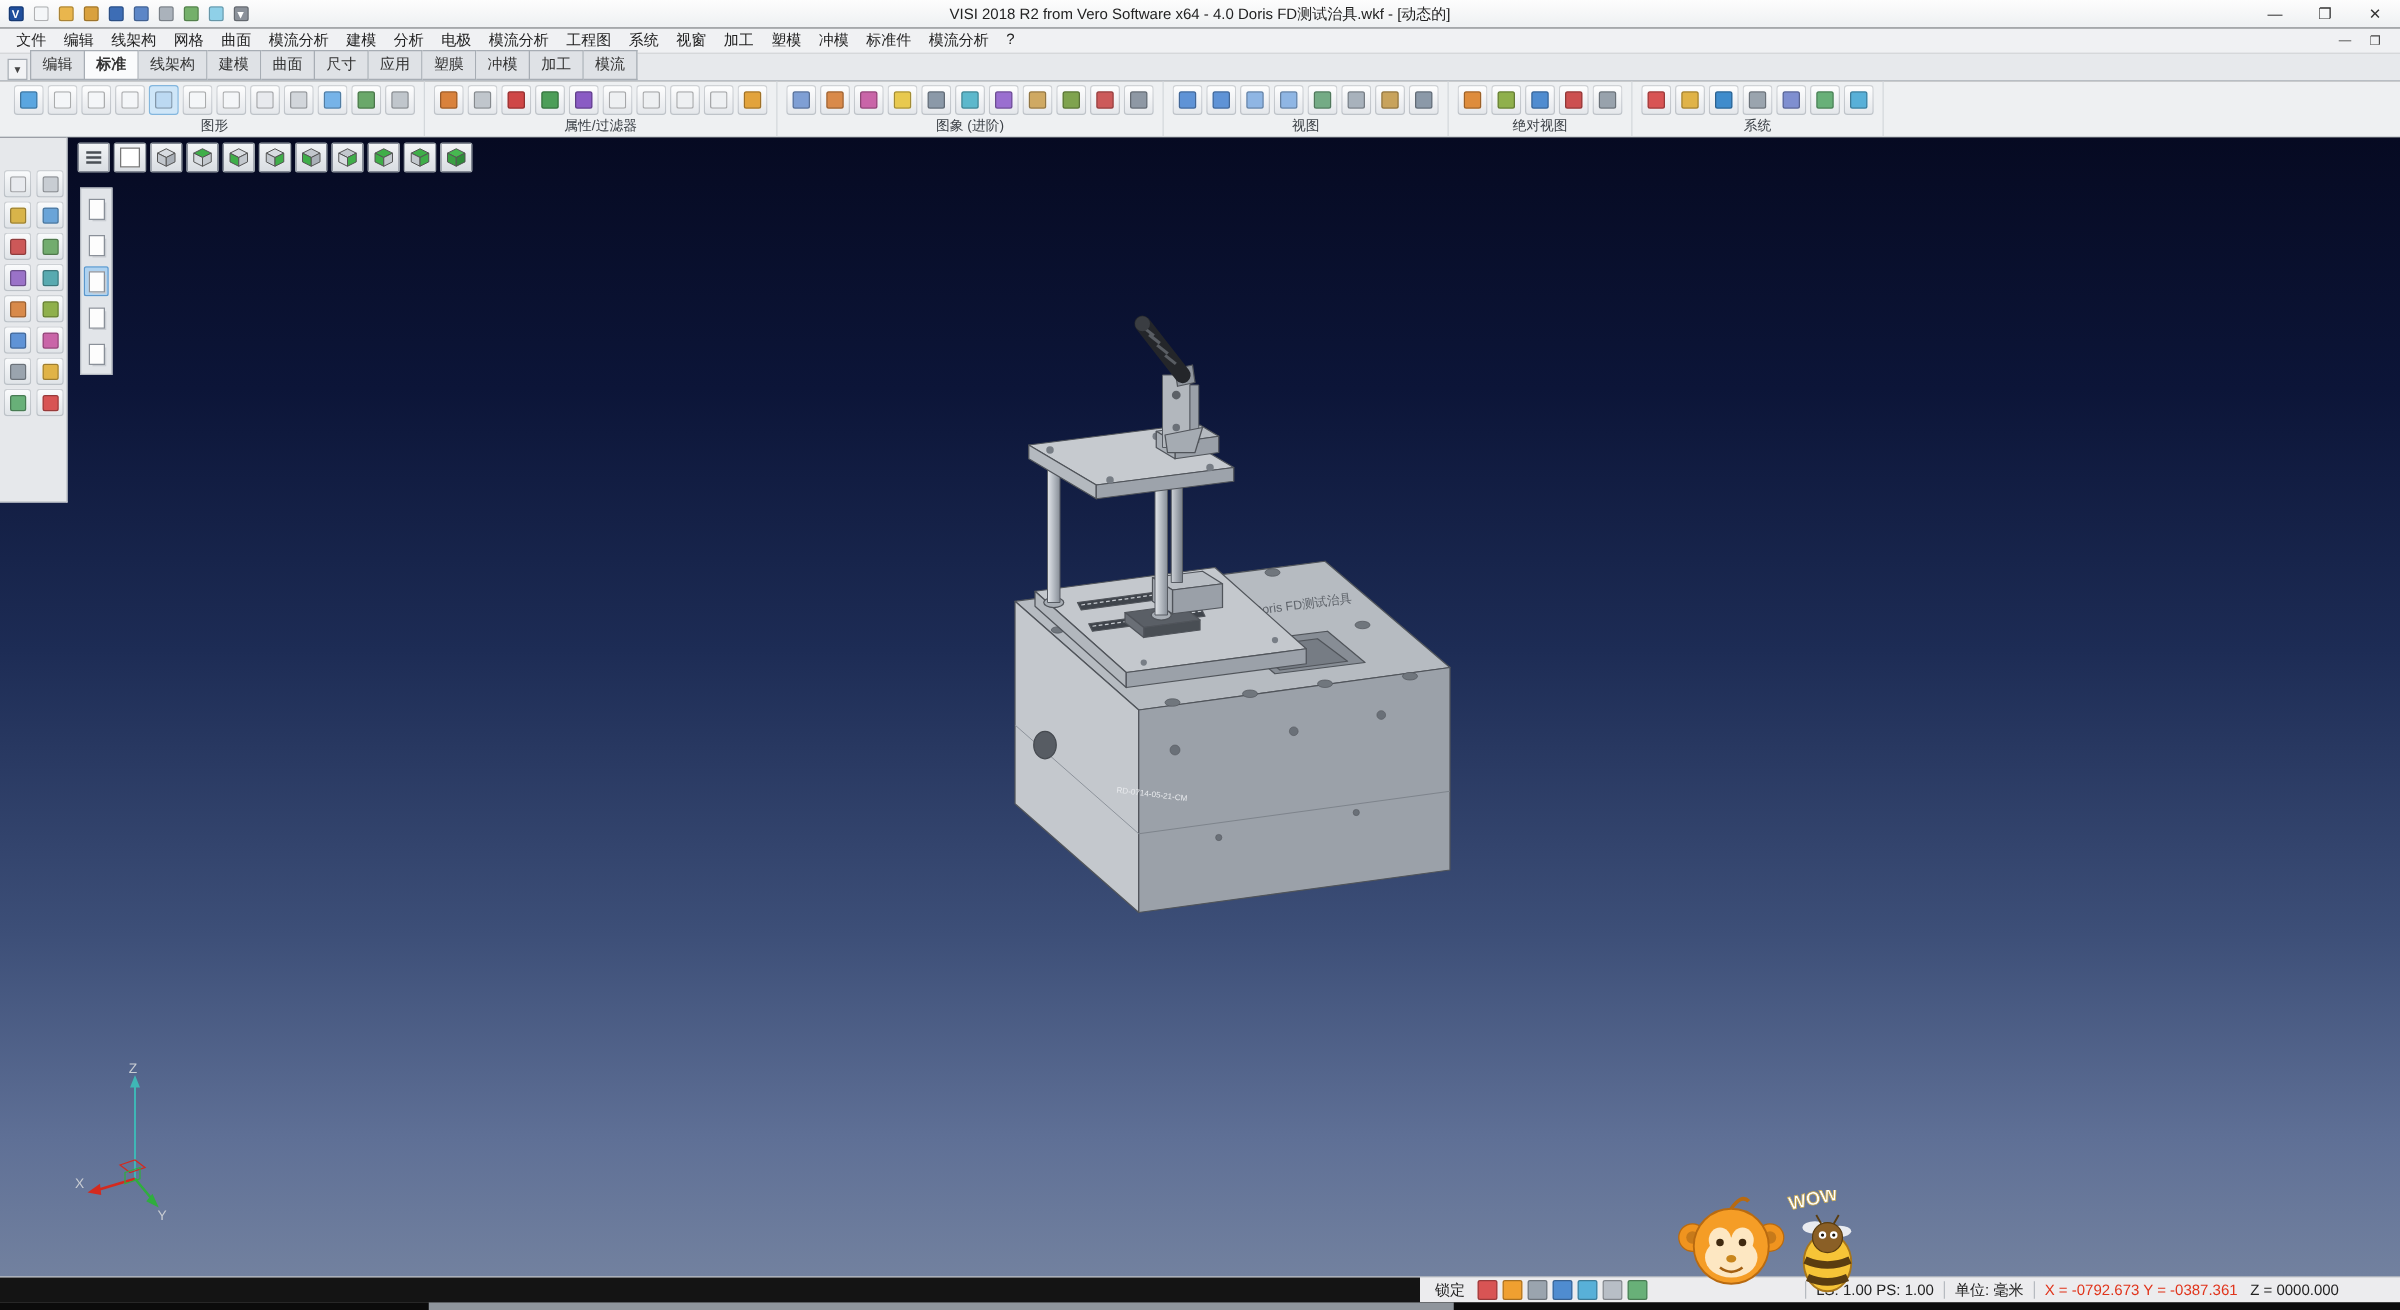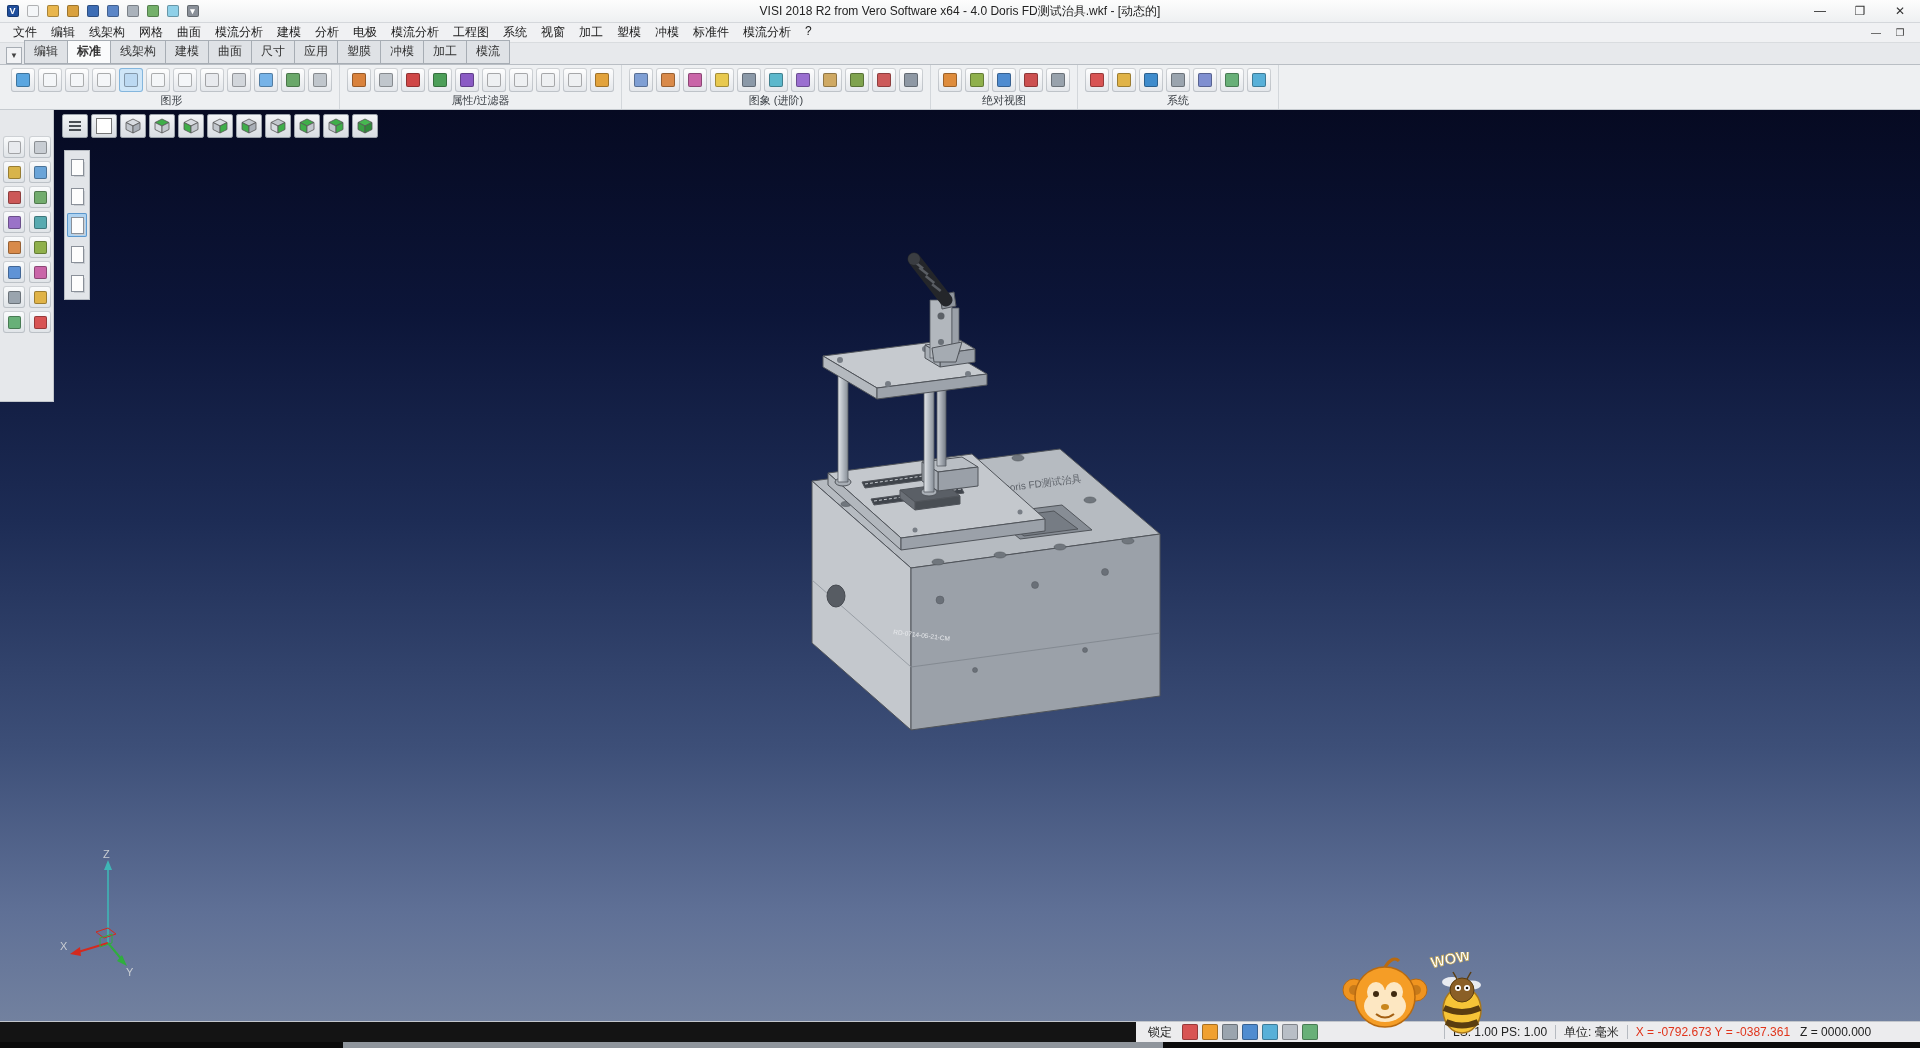--- a/index.html
+++ b/index.html
@@ -282,20 +282,49 @@
             <div class="blk" style="background: rgb(127, 163, 78);"></div>
           </div>
           <div class="ric">
             <div class="blk" style="background: rgb(204, 90, 90);"></div>
           </div>
           <div class="ric">
             <div class="blk" style="background: rgb(142, 152, 164);"></div>
           </div>
         </div>
         <div class="rcap">图象 (进阶)</div>
+      </div>
+      <div class="rgroup">
+        <div class="ricons">
+          <div class="ric">
+            <div class="blk" style="background: rgb(95, 147, 214);"></div>
+          </div>
+          <div class="ric">
+            <div class="blk" style="background: rgb(95, 147, 214);"></div>
+          </div>
+          <div class="ric">
+            <div class="blk" style="background: rgb(143, 182, 228);"></div>
+          </div>
+          <div class="ric">
+            <div class="blk" style="background: rgb(143, 182, 228);"></div>
+          </div>
+          <div class="ric">
+            <div class="blk" style="background: rgb(116, 171, 133);"></div>
+          </div>
+          <div class="ric">
+            <div class="blk" style="background: rgb(168, 178, 188);"></div>
+          </div>
+          <div class="ric">
+            <div class="blk" style="background: rgb(200, 163, 92);"></div>
+          </div>
+          <div class="ric">
+            <div class="blk" style="background: rgb(139, 153, 168);"></div>
+          </div>
+        </div>
+        <div class="rcap">视图</div>
       </div>
       <div class="rgroup">
         <div class="ricons">
           <div class="ric">
             <div class="blk" style="background: rgb(222, 140, 60);"></div>
           </div>
           <div class="ric">
             <div class="blk" style="background: rgb(143, 176, 76);"></div>
           </div>
           <div class="ric">

